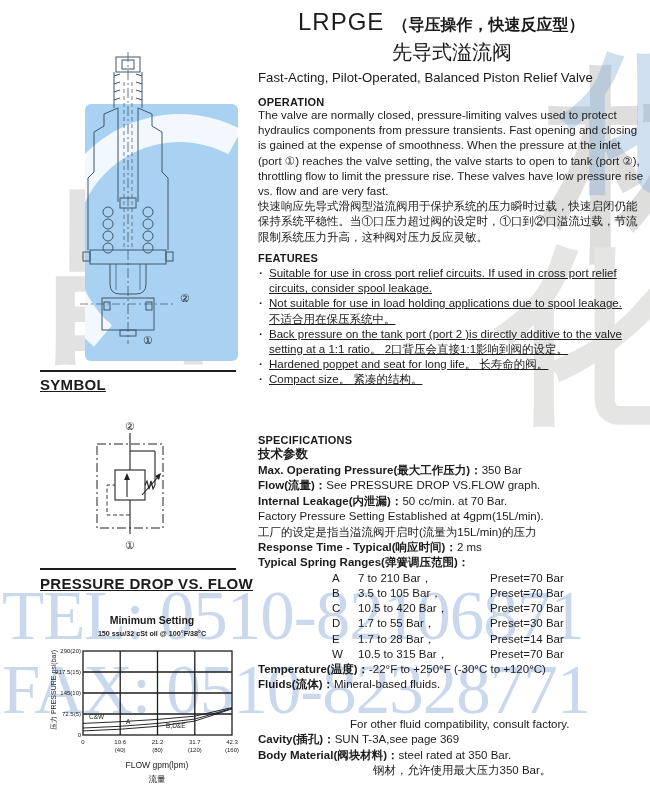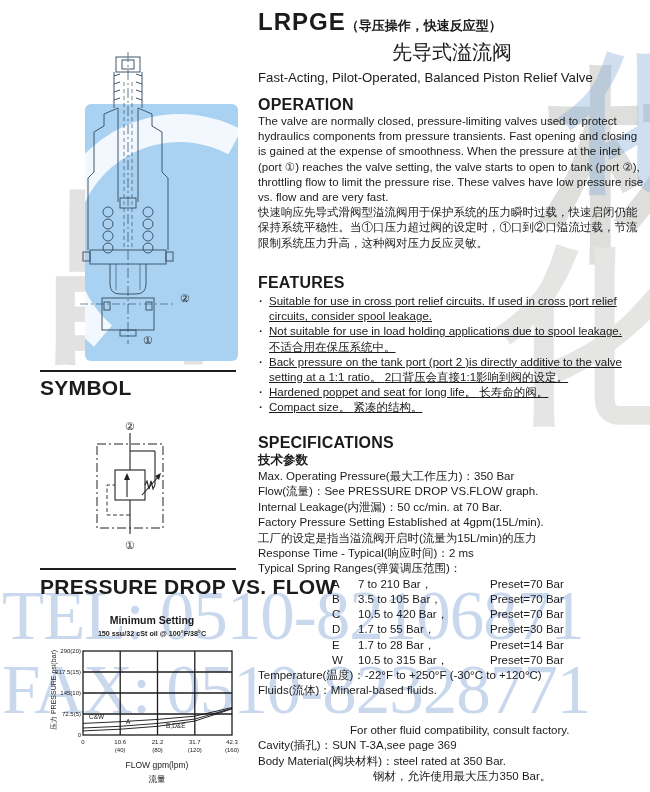--- a/index.html
+++ b/index.html
@@ -12,40 +12,40 @@
            font-family:"Liberation Sans",sans-serif;pointer-events:none;}
   .wm-blue-box{position:absolute;left:85px;top:104px;width:153px;height:257px;background:#a9d2f2;
                border-radius:6px;z-index:0;}
   .wm-telfax{position:absolute;left:2px;width:100%;white-space:nowrap;z-index:1;
              font-family:"Liberation Serif",serif;font-size:69px;line-height:1;
              color:#9db9e0;opacity:.55;letter-spacing:-1px;pointer-events:none;}
 
   
   .content{position:absolute;inset:0;z-index:2;}
   .rightcol{position:absolute;left:258px;width:388px;}
-  .model{font-size:24px;font-weight:bold;letter-spacing:1px;display:inline-block;}
-  .model-suffix{font-size:13px;font-weight:bold;text-align:center;}
+  .model{font-size:24px;font-weight:normal;letter-spacing:1px;display:inline-block;margin-left:40px;}
+  .model-suffix{font-size:16px;font-weight:bold;margin-left:8px;text-align:center;}
   .title-cn{font-size:20px;margin-top:3px;text-align:center;}
   .title-en{font-size:13.2px;margin-top:4px;}
-  .h-sec{font-weight:bold;font-size:16px;letter-spacing:.2px;}
+  .h-sec{font-weight:bold;font-size:11px;letter-spacing:.2px;}
   .h-sub{font-weight:bold;font-size:12.5px;}
   .body-text{font-size:11.5px;line-height:15.2px;}
   .bullets{margin:2px 0 0 0;padding:0;list-style:none;text-decoration:underline;}
   .bullets li{position:relative;padding-left:11px;font-size:11.5px;line-height:15.2px;}
   .bullets li::before{content:"\00b7";position:absolute;left:1px;font-weight:bold;}
   .zh-block{display:block;}
   .spec-row{font-size:11.5px;line-height:15.4px;}
-  .spec-row b{font-weight:normal;}
+  .spec-row b{font-weight:bold;}
   .indent-1{padding-left:92px;margin-top:24px;}
   .indent-2{padding-left:115px;}
   .spring-row{display:flex;font-size:11.5px;line-height:15.2px;}
   .spring-code{width:26px;margin-left:74px;font-weight:normal;}
   .spring-range{width:132px;}
   .lh-divider{position:absolute;left:40px;width:196px;border-top:2px solid #1d1d1d;}
-  .lh-head{position:absolute;left:40px;font-weight:bold;font-size:21px;letter-spacing:.3px;}
+  .lh-head{position:absolute;left:40px;font-weight:bold;font-size:15px;letter-spacing:.3px;text-decoration:underline;}
   .footer-brand{position:absolute;right:10px;top:748px;font-size:21px;font-weight:bold;}
   svg text{font-family:"Liberation Sans",sans-serif;fill:#1b1b1b;}
   .lineart{stroke:#41576b;fill:none;stroke-width:1;}
 </style>
 </head>
 <body>
 
 <div id="page">
 
   <div class="wm-gray" style="left:36px;top:178px;font-size:190px;">昌</div>
@@ -206,21 +206,21 @@
       <div class="title-cn">先导式溢流阀</div>
       <div class="title-en">Fast-Acting, Pilot-Operated, Balanced Piston Relief Valve</div>
     </div>
 
     <div class="rightcol" style="top:96px;">
       <div class="h-sec">OPERATION</div>
       <div class="body-text">The valve are normally closed, pressure-limiting valves used to protect hydraulics components from pressure transients. Fast opening and closing is gained at the expense of smoothness. When the pressure at the inlet (port ①) reaches the valve setting, the valve starts to open to tank (port ②), throttling flow to limit the pressure rise. These valves have low pressure rise vs. flow and are very fast.</div>
       <div class="body-text">快速响应先导式滑阀型溢流阀用于保护系统的压力瞬时过载，快速启闭仍能保持系统平稳性。当①口压力超过阀的设定时，①口到②口溢流过载，节流限制系统压力升高，这种阀对压力反应灵敏。</div>
     </div>
 
-    <div class="rightcol" style="top:274px;">
+    <div class="rightcol" style="top:252px;">
       <div class="h-sec">FEATURES</div>
       <ul class="bullets">
         <li>
           <span>Suitable for use in cross port relief circuits. If used in cross port relief circuits, consider spool leakage.</span>
         </li>
         <li>
           <span>Not suitable for use in load holding applications due to spool leakage.</span>
           <span class="zh-block">不适合用在保压系统中。</span>
         </li>
         <li>

